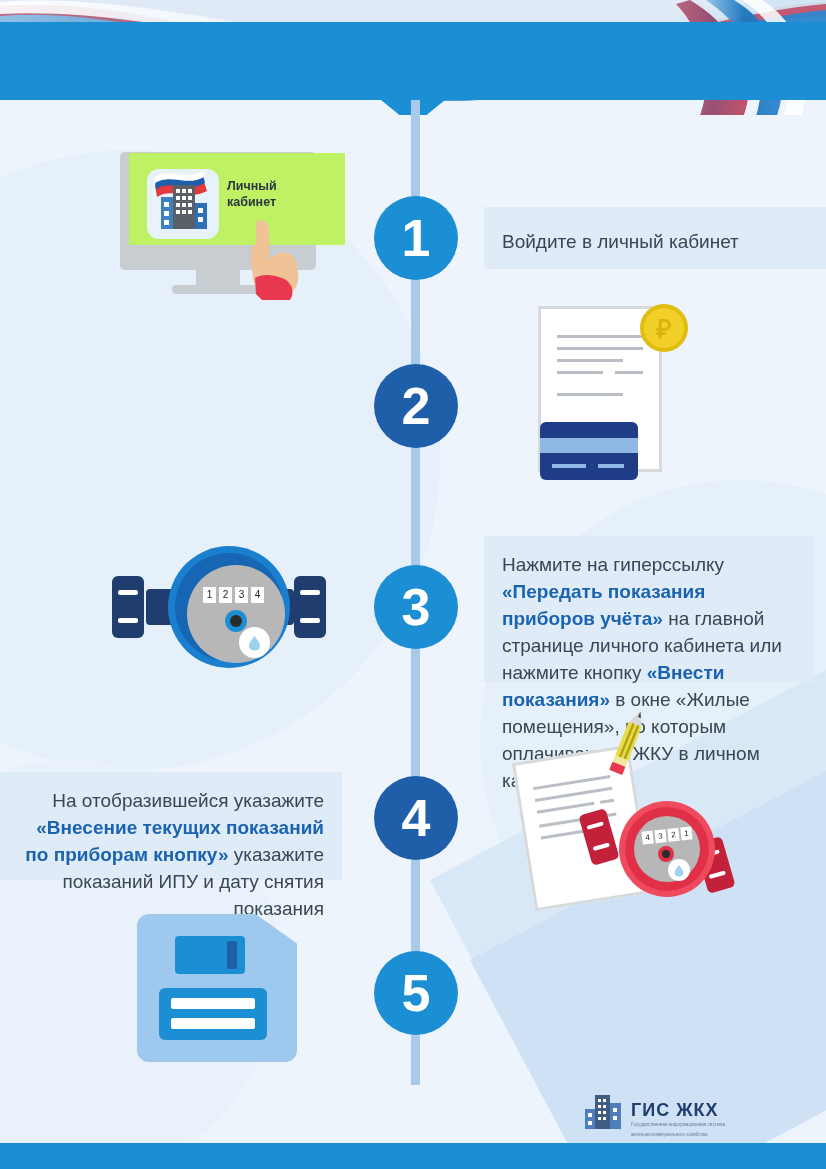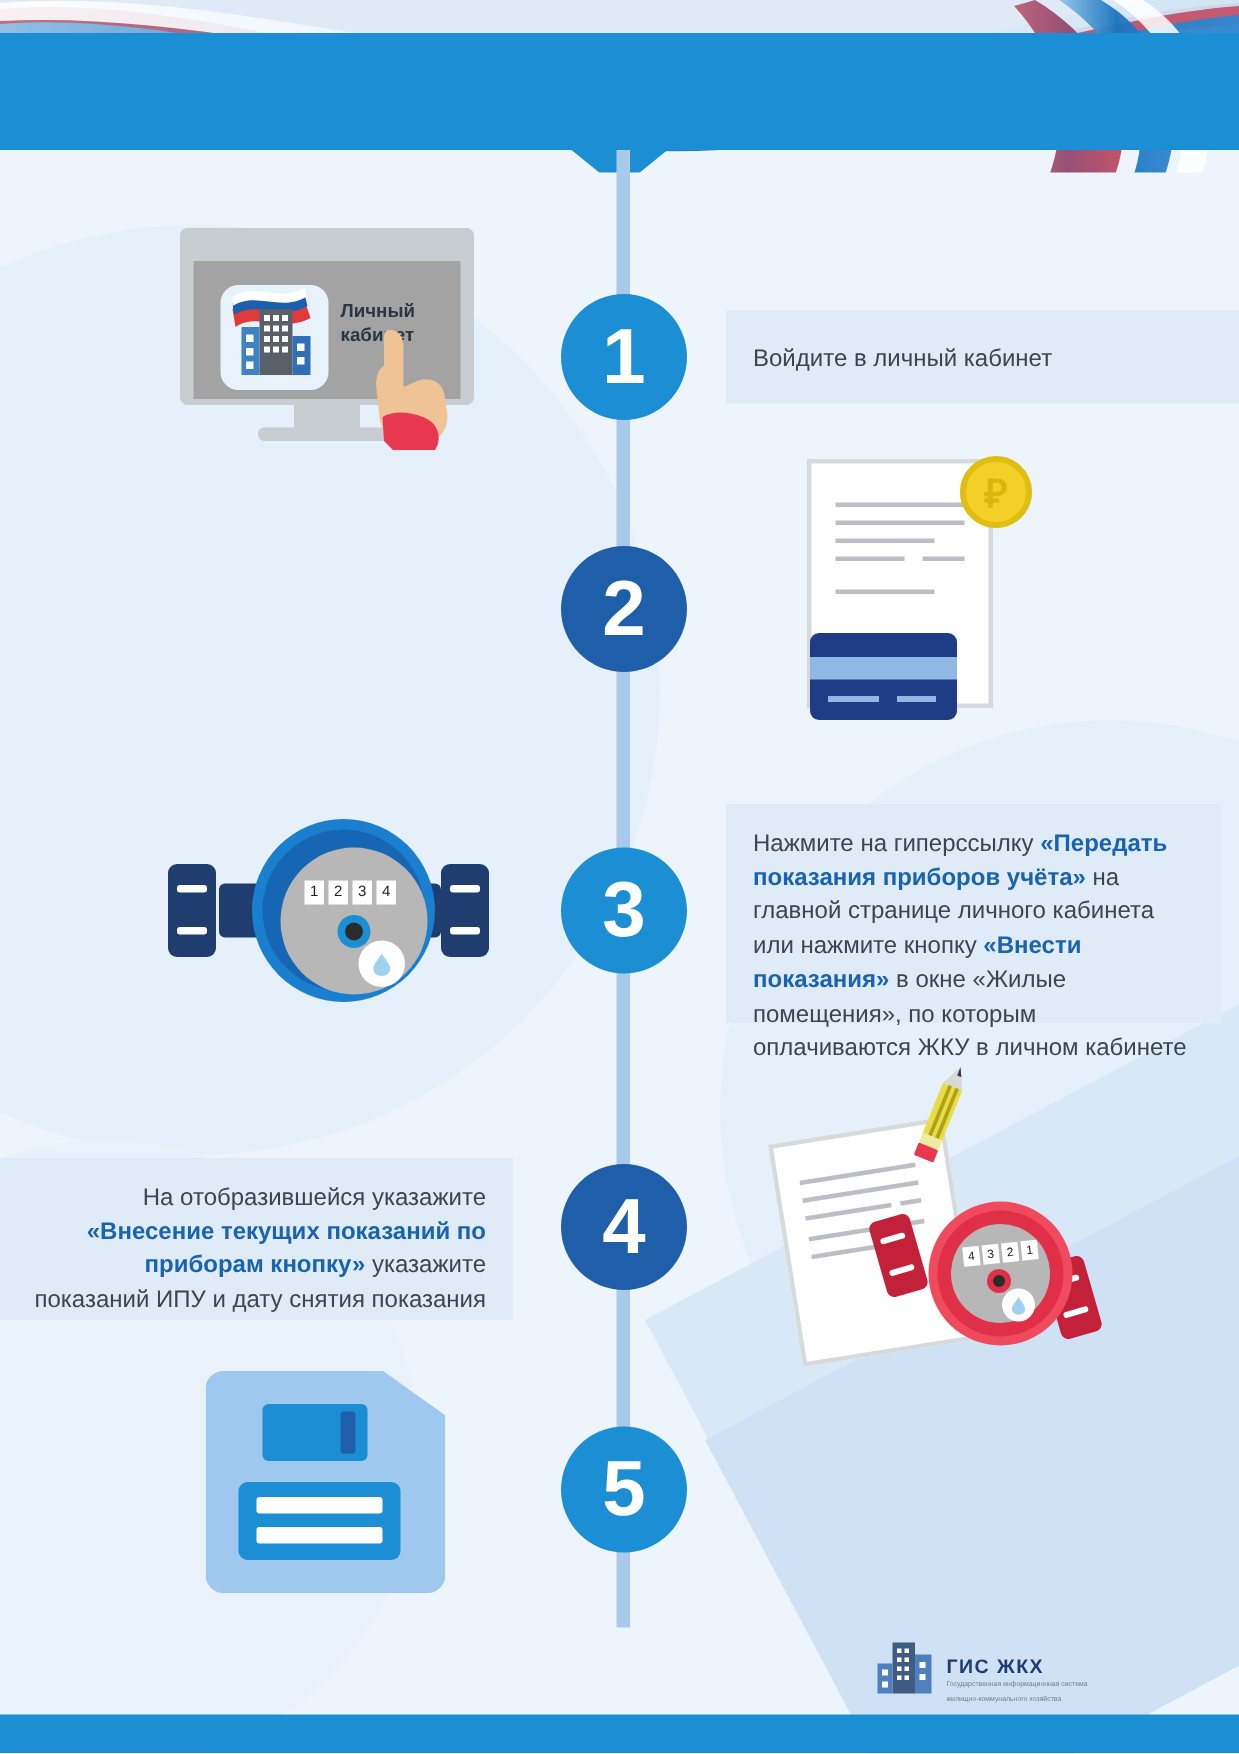--- a/index.html
+++ b/index.html
@@ -42,30 +42,30 @@
   .circle{
     position:absolute;width:84px;height:84px;border-radius:50%;
     display:flex;align-items:center;justify-content:center;
     color:#fff;font-size:52px;font-weight:bold;line-height:1;
     font-family:"Liberation Sans", sans-serif;
   }
   .c-light{background:#1b8ed4;}
   .c-dark{background:#1f5fa9;}
 
   
-  .panel{position:absolute;background:#dfecf7;color:#3a4652;font-size:16px;line-height:1.42;}
+  .panel{position:absolute;background:#dfecf7;color:#3a4652;font-size:19px;line-height:1.42;}
   .panel .t{padding:14px 18px;}
   .panel.right .t{text-align:left;}
   .panel.left .t{text-align:right;}
   .hl{color:#1a63b0;font-weight:bold;}
 
   
   .monitor{position:absolute;left:120px;top:152px;width:196px;height:140px;}
   .mon-body{position:absolute;left:0;top:0;width:196px;height:118px;background:#c7cdd1;border-radius:5px;}
-  .mon-screen{position:absolute;left:9px;top:22px;width:178px;height:92px;background:#a3a3a3;}
+  .mon-screen{position:absolute;left:9px;top:1px;width:216px;height:92px;background:#bef264;}
   .mon-neck{position:absolute;left:76px;top:118px;width:44px;height:17px;background:#c7cdd1;}
   .mon-foot{position:absolute;left:52px;top:133px;width:92px;height:9px;background:#c7cdd1;border-radius:4px;}
   .app-tile{position:absolute;left:18px;top:16px;width:72px;height:70px;background:#e8f2fb;border-radius:12px;overflow:hidden;}
   .mon-label{position:absolute;left:98px;top:26px;width:76px;color:#2b3642;font-size:12.5px;font-weight:bold;line-height:1.25;}
   .hand{position:absolute;left:118px;top:66px;width:68px;height:82px;}
 
   
   .doc2{position:absolute;left:538px;top:306px;width:150px;height:180px;}
   .doc2-sheet{position:absolute;left:0;top:0;width:124px;height:166px;background:#ffffff;border:3px solid #d7dadc;box-sizing:border-box;}
   .doc2-line{position:absolute;height:3px;background:#b9bfc4;}
@@ -112,21 +112,21 @@
     clip-path:polygon(0 0, 74% 0, 100% 20%, 100% 100%, 0 100%);}
   .fl-shutter{position:absolute;left:38px;top:22px;width:70px;height:38px;background:#1b8ed4;border-radius:4px;}
   .fl-slot{position:absolute;left:52px;top:5px;width:10px;height:28px;background:#1f5fa9;border-radius:2px;}
   .fl-label{position:absolute;left:22px;top:74px;width:108px;height:52px;background:#1b8ed4;border-radius:6px;}
   .fl-line{position:absolute;height:11px;background:#ffffff;border-radius:2px;}
 
   
   .logo{position:absolute;left:583px;top:1089px;width:180px;height:46px;display:flex;align-items:center;gap:8px;}
   .logo-mark{width:40px;height:38px;position:relative;flex:0 0 auto;}
   .logo-text{display:flex;flex-direction:column;justify-content:center;}
-  .logo-title{color:#1f3d6e;font-size:13px;font-weight:bold;letter-spacing:1px;line-height:1;margin-top:16px;}
+  .logo-title{color:#1f3d6e;font-size:18px;font-weight:bold;letter-spacing:1px;line-height:1;margin-top:16px;}
   .logo-sub{color:#6e7c8b;font-size:4.6px;line-height:1.5;margin-top:3px;}
 </style>
 </head>
 <body>
 
 <div class="page">
 
   <div class="bg-shape" style="left:-180px;top:150px;width:620px;height:620px;background:#e6f0fa;"></div>
   <div class="bg-shape" style="left:480px;top:480px;width:520px;height:520px;background:#e6f0fa;"></div>
   <div class="bg-band" style="left:430px;top:880px;width:520px;height:300px;background:#d9e8f7;transform:rotate(-28deg);transform-origin:left top;"></div>

